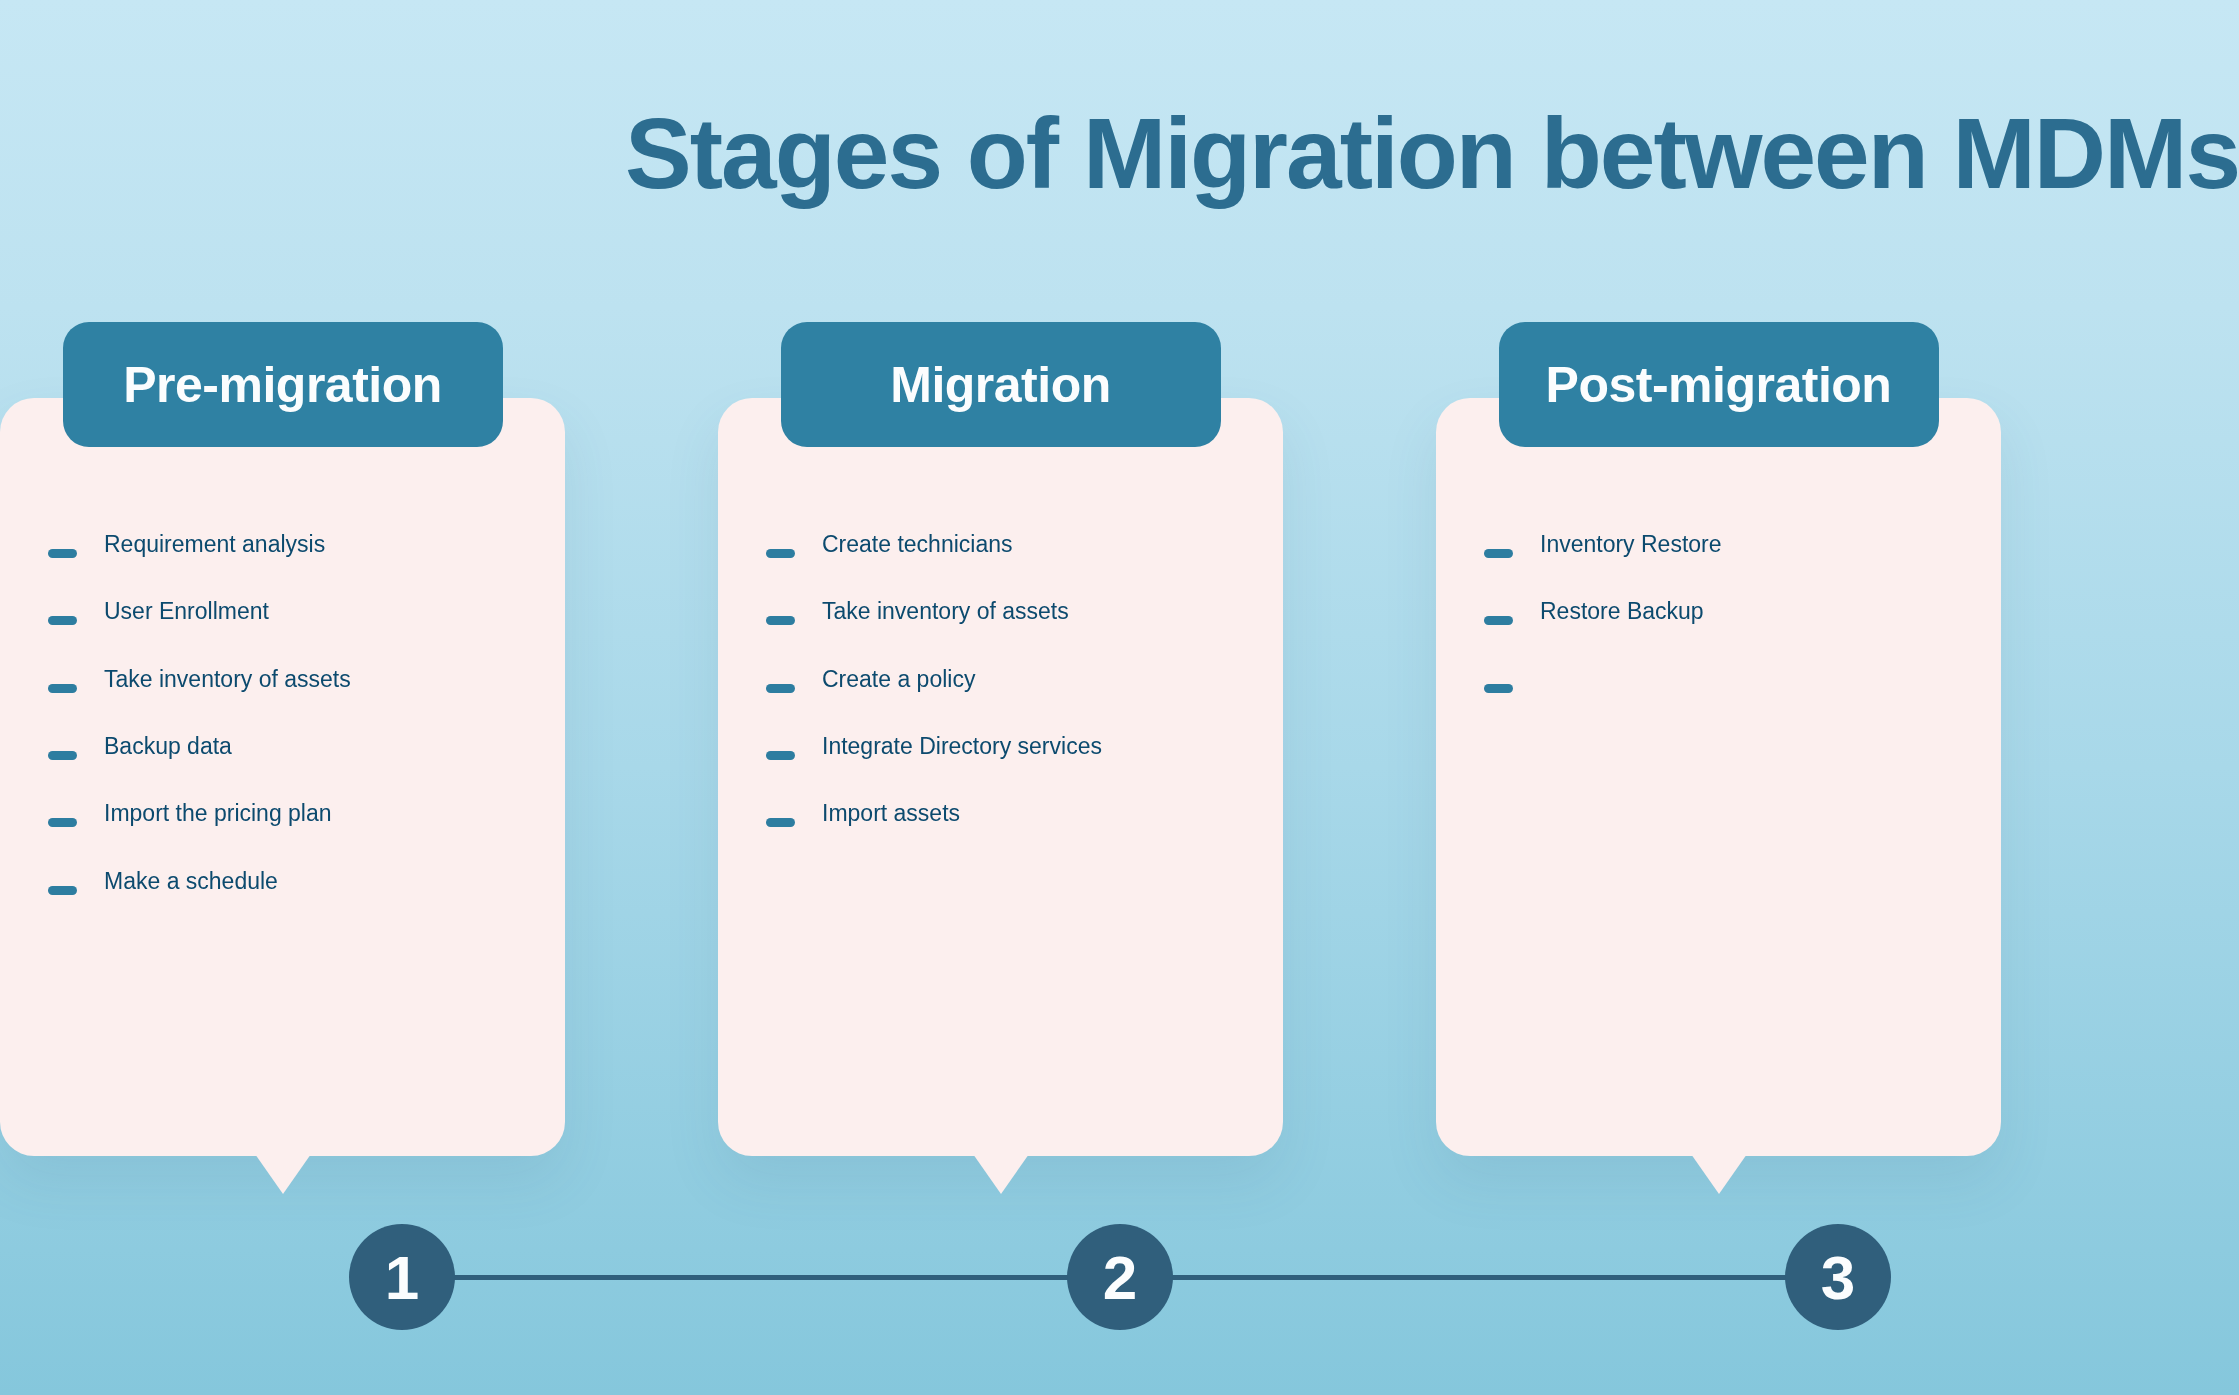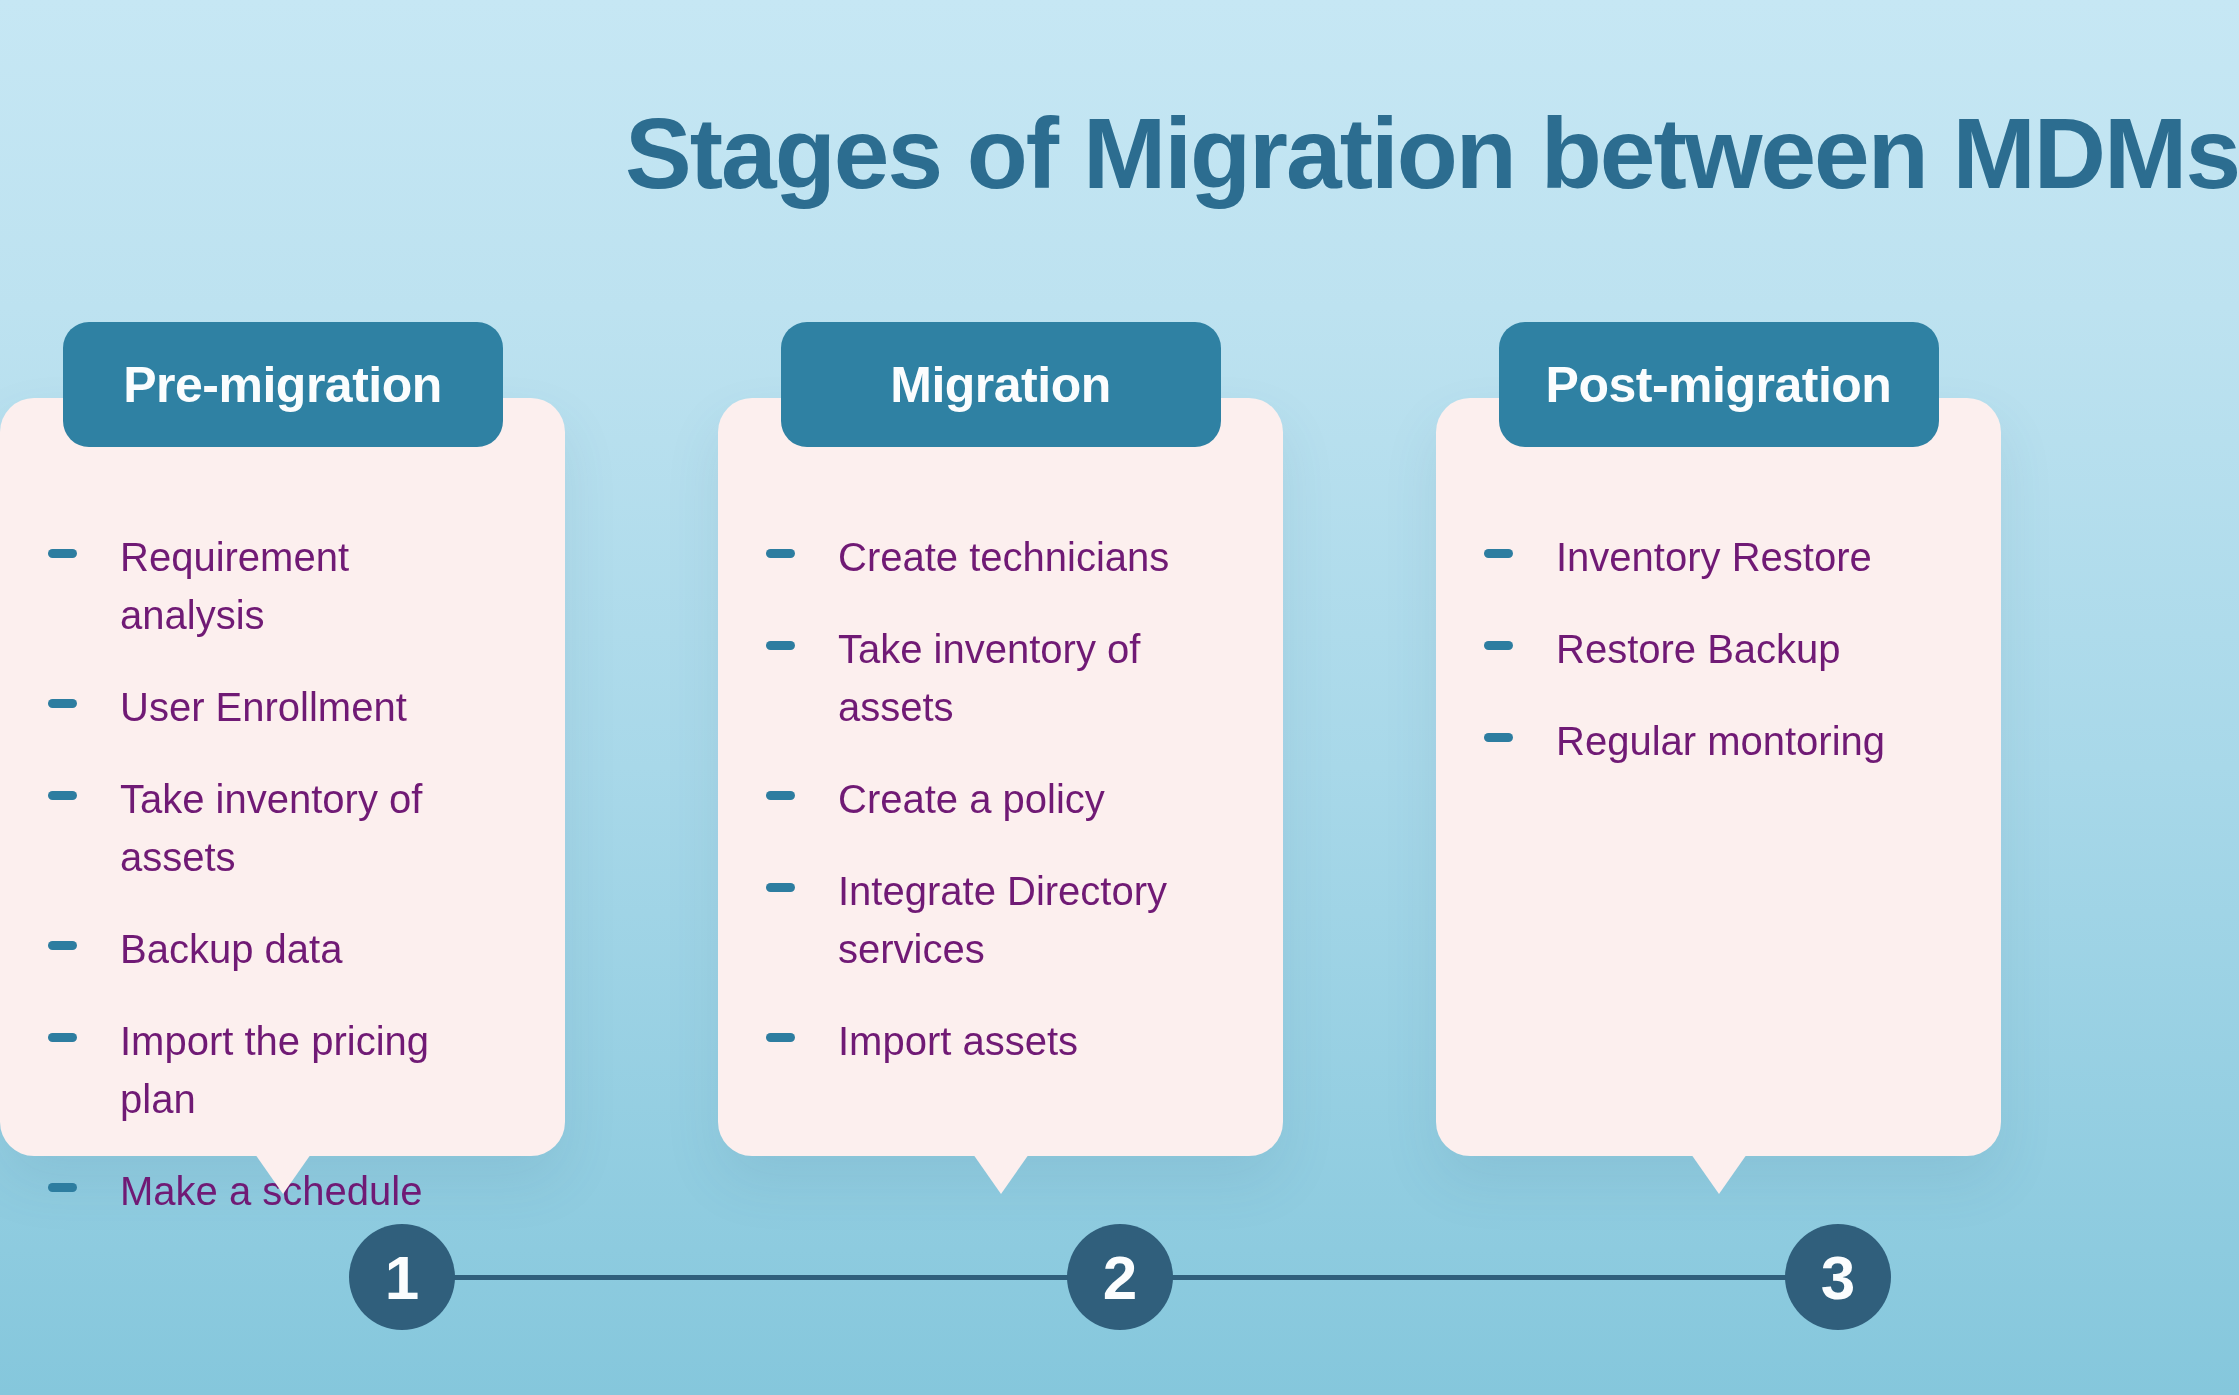--- a/index.html
+++ b/index.html
@@ -78,24 +78,24 @@
   }
   .items {
     list-style: none;
     padding: 130px 30px 0 48px;
     display: flex;
     flex-direction: column;
     gap: 34px;
   }
   .items li {
     display: flex;
-    gap: 43px;
-    font-size: 40px;
+    gap: 27px;
+    font-size: 23px;
     line-height: 1.45;
-    color: #701a75;
+    color: #0c4a6e;
   }
   .dash {
     flex: 0 0 auto;
     width: 29px;
     height: 9px;
     border-radius: 5px;
     background: #2d7da0;
     margin-top: 21px;
   }
   .item-text {
@@ -211,21 +211,20 @@
             <li>
               <span class="dash"></span>
               <span class="item-text">Inventory Restore</span>
             </li>
             <li>
               <span class="dash"></span>
               <span class="item-text">Restore Backup</span>
             </li>
             <li>
               <span class="dash"></span>
-              <span class="item-text">Regular montoring</span>
             </li>
           </ul>
       </div>
     </section>
 
   </div>
 
   <div class="timeline-line"></div>
 
   <div class="step-circle step-1">

